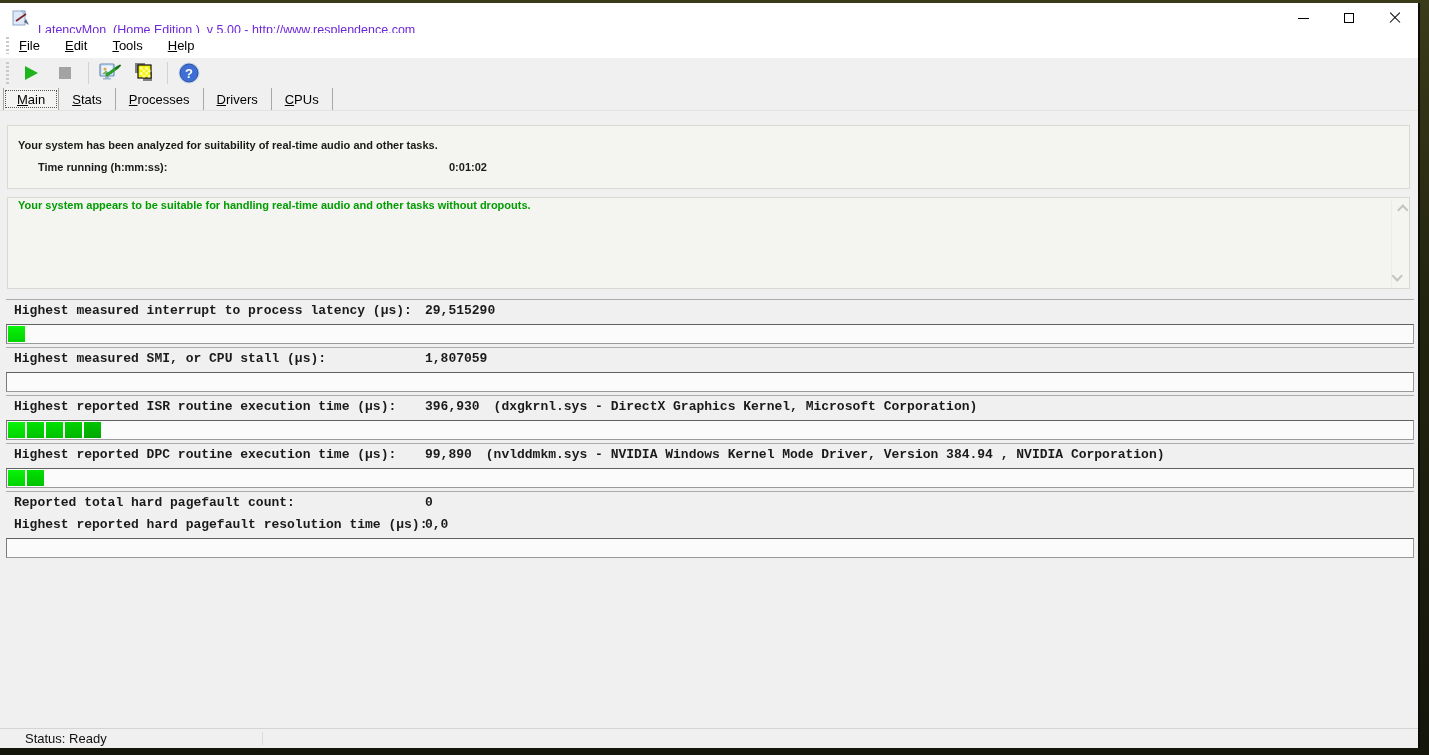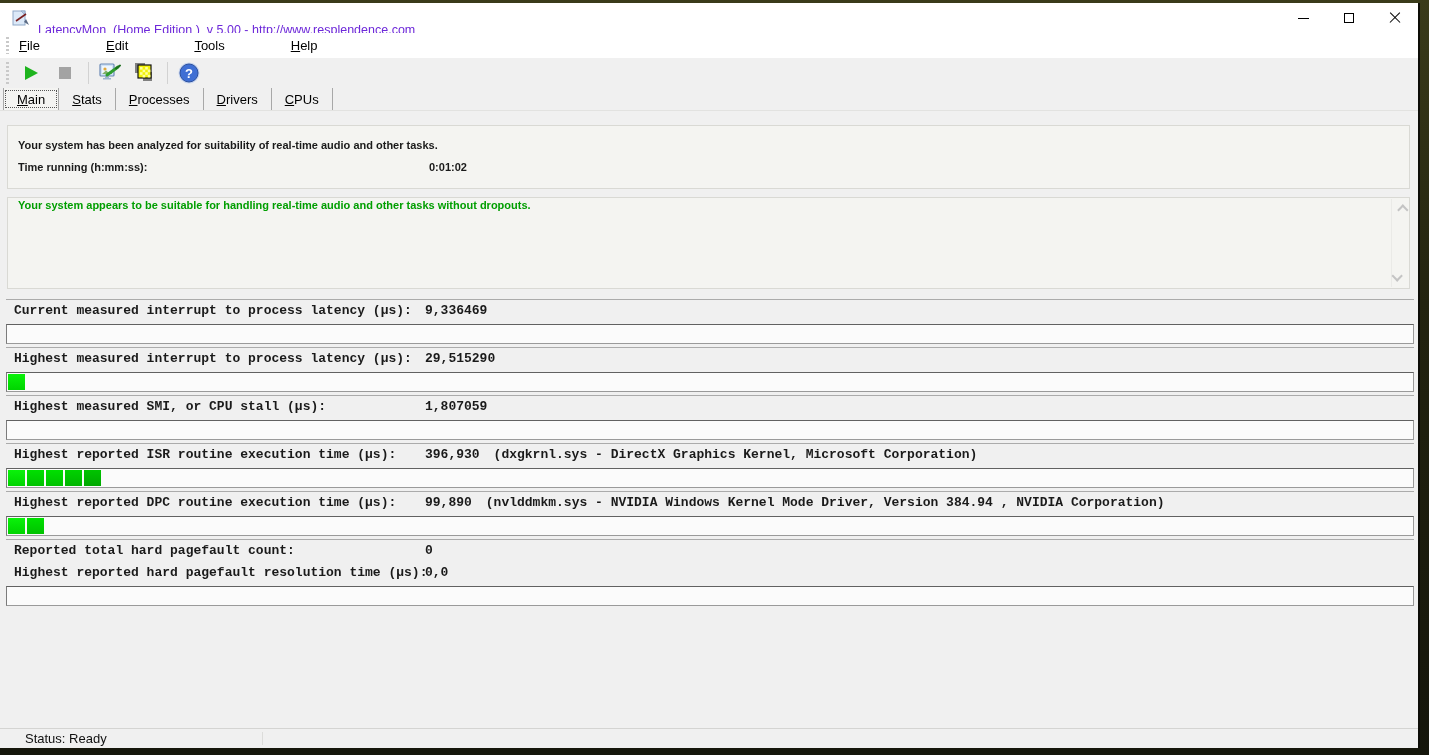--- a/index.html
+++ b/index.html
@@ -61,21 +61,21 @@
   .tab.selected {
     outline:1px dotted #555; outline-offset:-3px; background:#f4f4f2;
     border-left:1px solid #a8a8a8;
   }
   
   .panel {
     margin:0 8px 0 7px; background:#f4f4f1; border:1px solid #d9d9d4;
     font-family:Liberation Sans, sans-serif; font-weight:bold; font-size:11px; color:#1a1a1a;
   }
   .panel-summary { margin-top:14px; height:64px; padding:8px 10px; line-height:22px; }
-  .sum-label { display:inline-block; width:411px; }
+  .sum-label { display:inline-block; width:411px;margin-left:20px; }
   .panel-verdict { margin-top:8px; height:92px; padding:1px 10px; position:relative; }
   .verdict-text { color:#009e00; }
   .v-scroll {
     position:absolute; right:1px; top:1px; bottom:1px; width:17px;
     border-left:1px solid #eaeae7; display:flex; flex-direction:column;
     align-items:center; justify-content:space-between; padding:7px 0;
   }
   .chev { width:8px; height:8px; border-top:2px solid #c4c4c4; border-right:2px solid #c4c4c4; display:block; }
   .chev.up { transform:rotate(-45deg) translate(2px,2px); }
   .chev.down { transform:rotate(135deg) translate(2px,2px); }
@@ -124,21 +124,21 @@
       <div class="win-btn">
           <span class="glyph-max"></span>
         </div>
       <div class="win-btn">
           <span class="glyph-close"></span>
         </div>
     </div>
   </div>
 
   <div class="menubar">
-    <span style="display:flex;gap:41px;">
+    <span style="display:flex;">
         <span class="menu-item"><u>F</u>ile</span>
         <span class="menu-item"><u>E</u>dit</span>
         <span class="menu-item"><u>T</u>ools</span>
         <span class="menu-item"><u>H</u>elp</span>
       </span>
   </div>
 
   <div class="toolbar">
     <div class="tb-btn">
       <span class="play-tri"></span>
@@ -205,24 +205,20 @@
   <div class="panel panel-verdict">
     <div class="verdict-text">Your system appears to be suitable for handling real-time audio and other tasks without dropouts.</div>
     <div class="v-scroll">
       <span class="chev up"></span>
       <span class="chev down"></span>
     </div>
   </div>
 
   <div class="metrics">
       <div class="metric-row">
-        <div class="m-line"><span class="m-label">Current measured interrupt to process latency (µs):</span><span class="m-value">9,336469</span></div>
-        <div class="m-bar"></div>
-      </div>
-      <div class="metric-row">
         <div class="m-line"><span class="m-label">Highest measured interrupt to process latency (µs):</span><span class="m-value">29,515290</span></div>
         <div class="m-bar"><span class="seg"></span></div>
       </div>
       <div class="metric-row">
         <div class="m-line"><span class="m-label">Highest measured SMI, or CPU stall (µs):</span><span class="m-value">1,807059</span></div>
         <div class="m-bar"></div>
       </div>
       <div class="metric-row">
         <div class="m-line"><span class="m-label">Highest reported ISR routine execution time (µs):</span><span class="m-value">396,930</span><span class="m-detail">(dxgkrnl.sys - DirectX Graphics Kernel, Microsoft Corporation)</span></div>
         <div class="m-bar"><span class="seg"></span><span class="seg"></span><span class="seg"></span><span class="seg"></span><span class="seg"></span></div>

